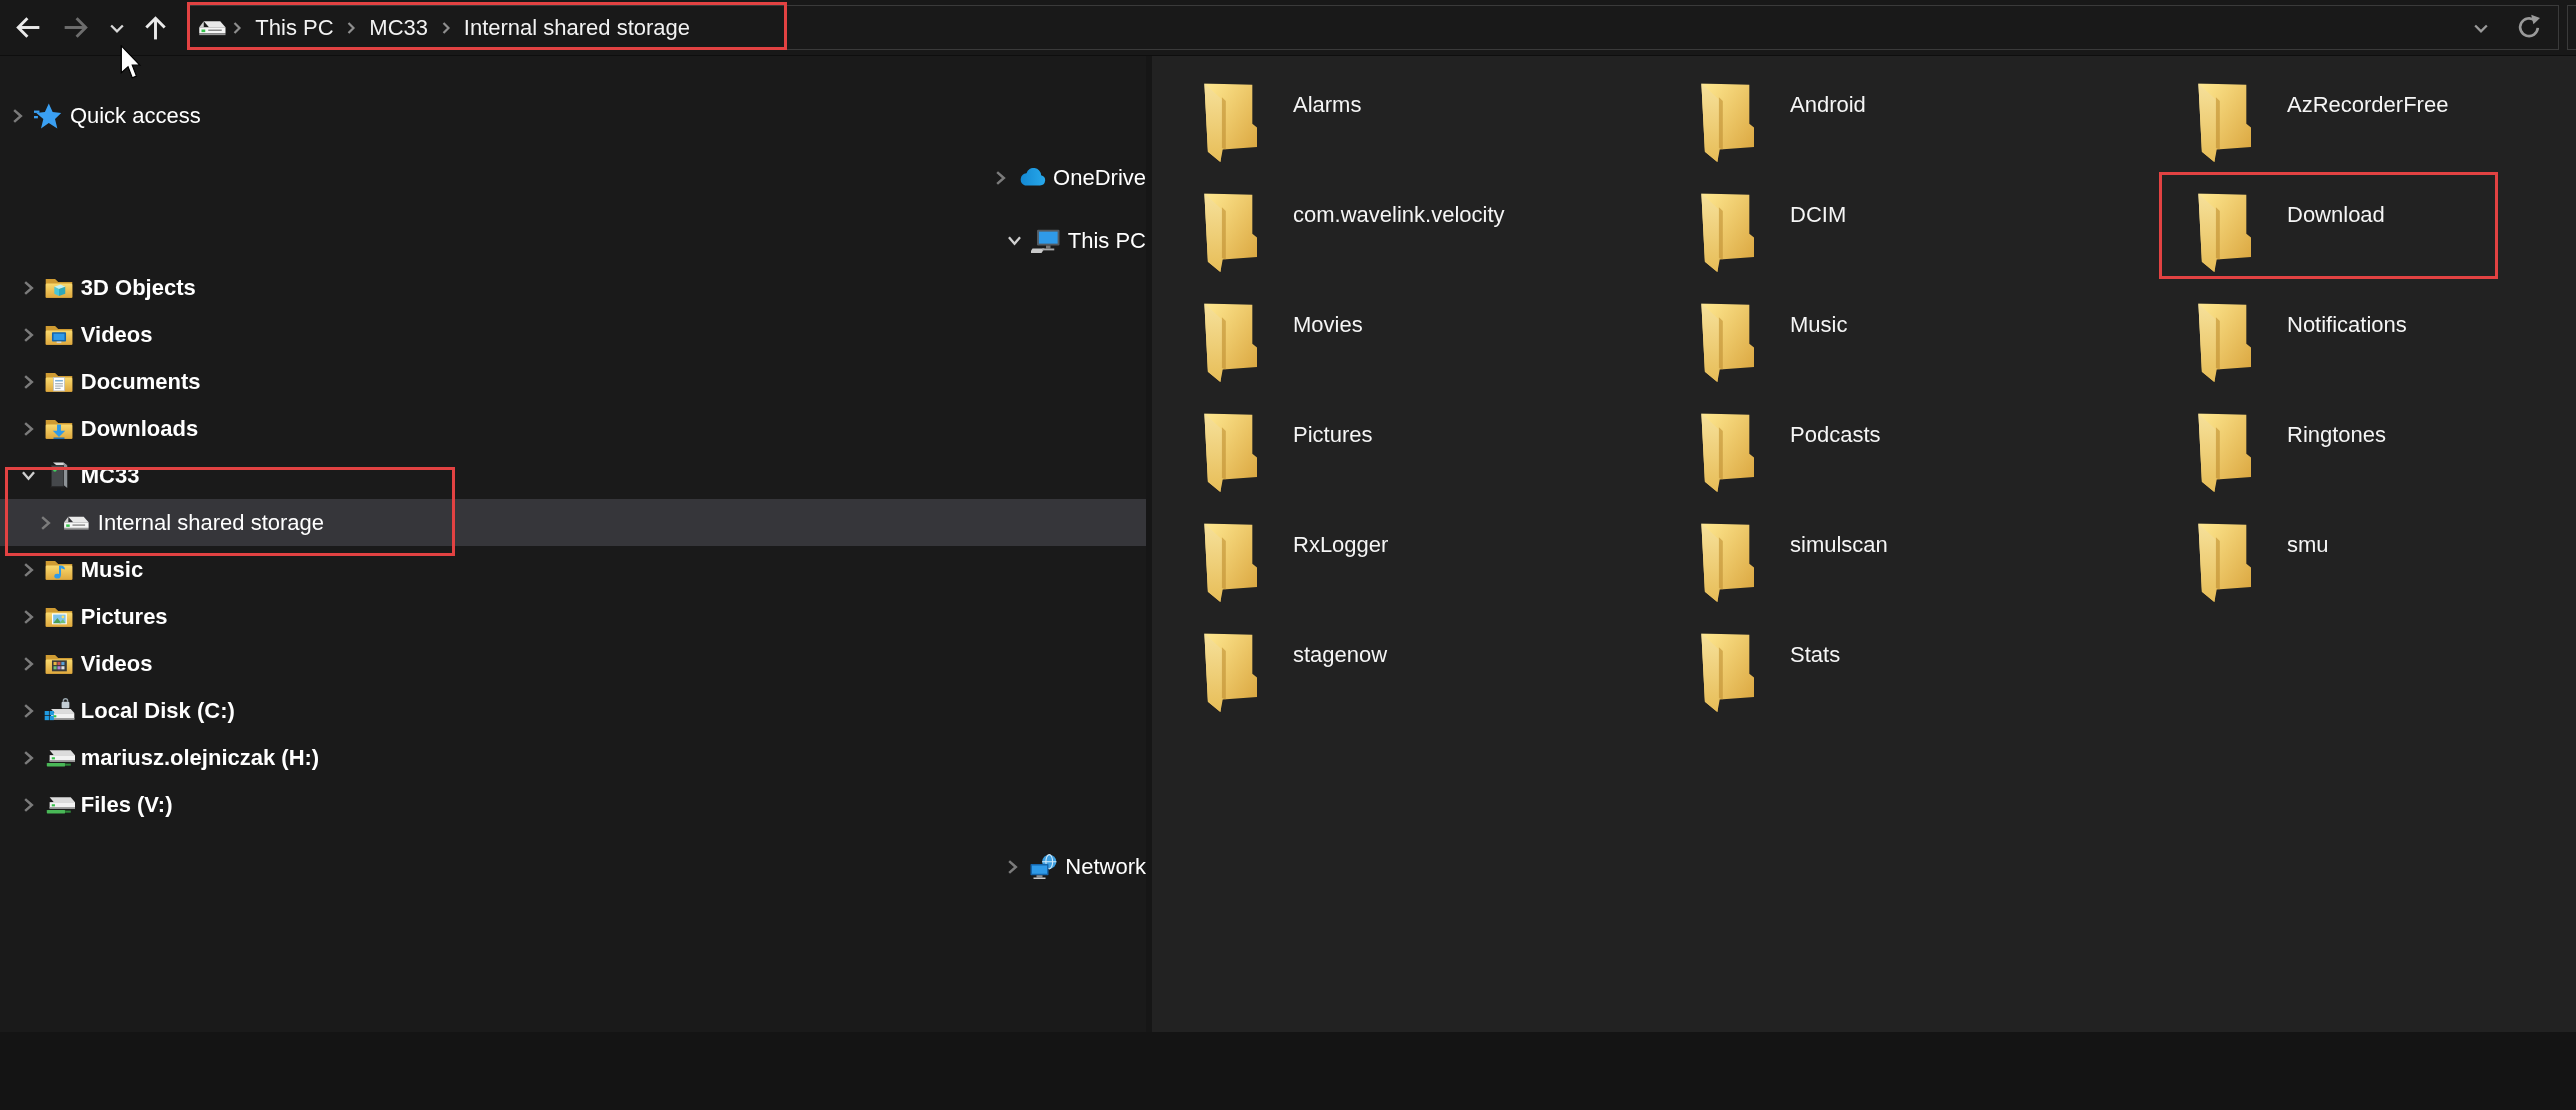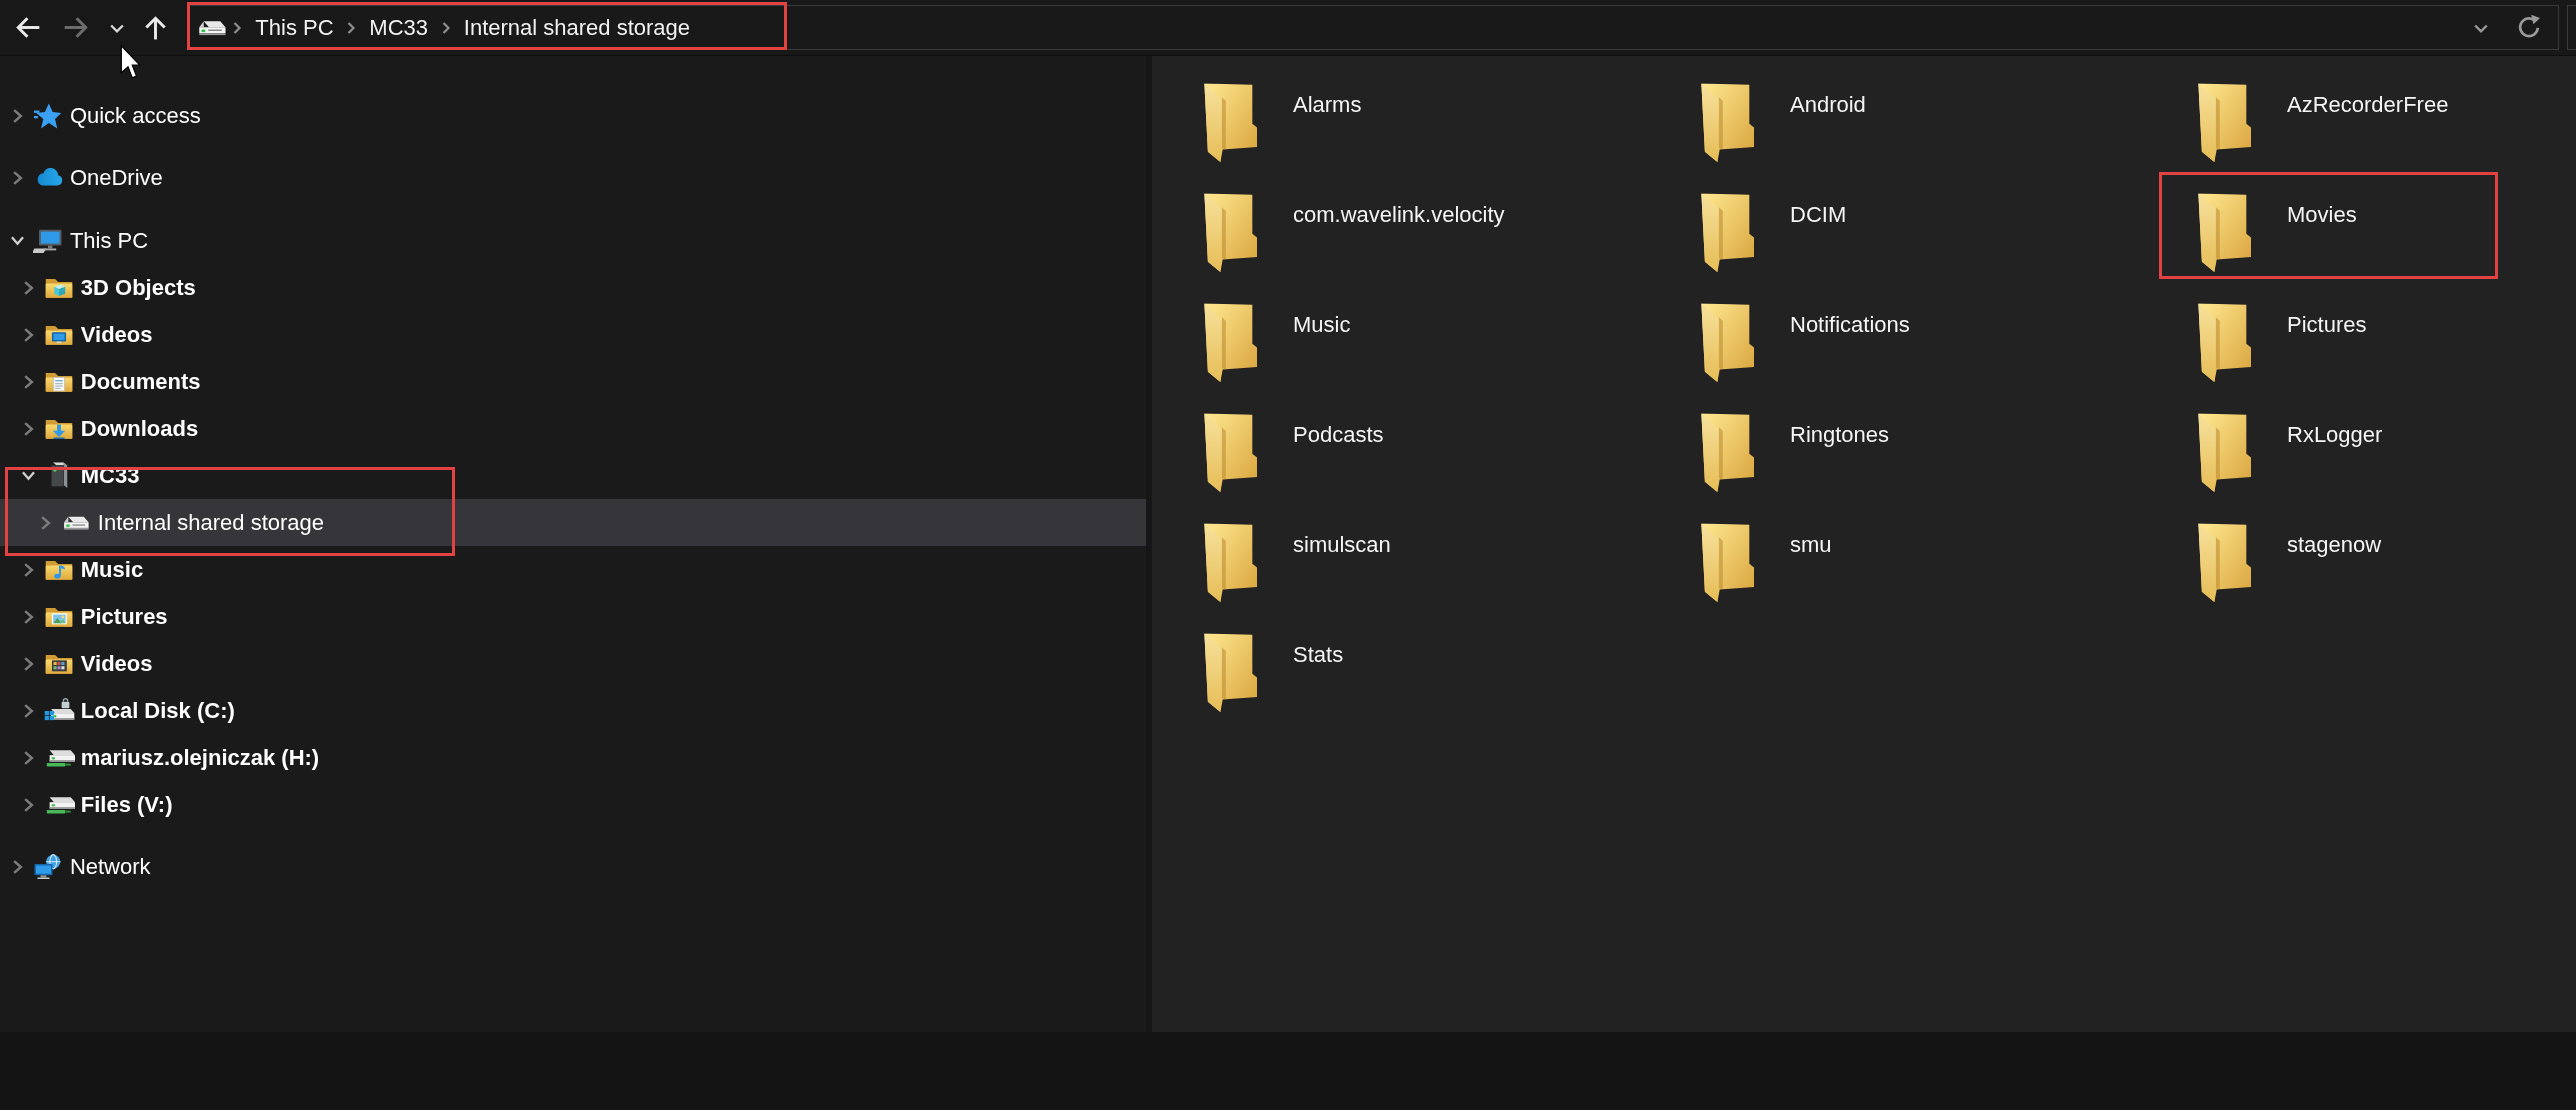--- a/index.html
+++ b/index.html
@@ -28,21 +28,21 @@
   
   #sidebar{position:absolute;left:0;top:56px;width:1146px;bottom:0;background:#1a1a1a;}
   #divider{position:absolute;left:1146px;top:56px;width:6.2px;bottom:0;background:#161616;}
   .srow{display:flex;align-items:center;height:47px;color:#ffffff;font-size:22px;cursor:default;}
   .srow .chev{width:28px;display:flex;justify-content:center;flex:0 0 auto;}
   .srow .sicon{width:31px;display:flex;justify-content:center;flex:0 0 auto;margin-left:1.6px;}
   .srow .slabel{margin-left:6.2px;white-space:nowrap;}
   .lv0{padding-left:3.1px;}
   .lv1{padding-left:14px;font-weight:bold;}
   .lv2{padding-left:31px;}
-  .gap{margin-top:15.6px;}
+  .gap{margin-top:15.6px;justify-content:flex-end;}
   #sidebar .first{margin-top:36px;}
   .srow.selected{background:#36363a;}
 
   
   #content{position:absolute;left:1152px;top:56px;right:0;bottom:0;background:#222222;}
   #grid{display:grid;grid-template-columns:497px 497px 359px;grid-auto-rows:110px;
         padding:27px 0 0 52px;}
   .tile{position:relative;display:flex;align-items:flex-start;}
   .tile .bf{flex:0 0 auto;}
   .tile .tlabel{margin-left:36px;margin-top:9.4px;color:#f5f5f5;font-size:22px;white-space:nowrap;}
@@ -499,20 +499,26 @@
             <use href="#bigfolder"></use>
           </svg>
         <span class="tlabel">com.wavelink.velocity</span>
       </div>
       <div class="tile">
         <svg class="bf" width="53" height="83" viewBox="0 0 68 106">
             <use href="#bigfolder"></use>
           </svg>
         <span class="tlabel">DCIM</span>
       </div>
+      <div class="tile">
+        <svg class="bf" width="53" height="83" viewBox="0 0 68 106">
+            <use href="#bigfolder"></use>
+          </svg>
+        <span class="tlabel">Download</span>
+      </div>
 
       <div class="tile">
         <svg class="bf" width="53" height="83" viewBox="0 0 68 106">
             <use href="#bigfolder"></use>
           </svg>
         <span class="tlabel">Movies</span>
       </div>
       <div class="tile">
         <svg class="bf" width="53" height="83" viewBox="0 0 68 106">
             <use href="#bigfolder"></use>

